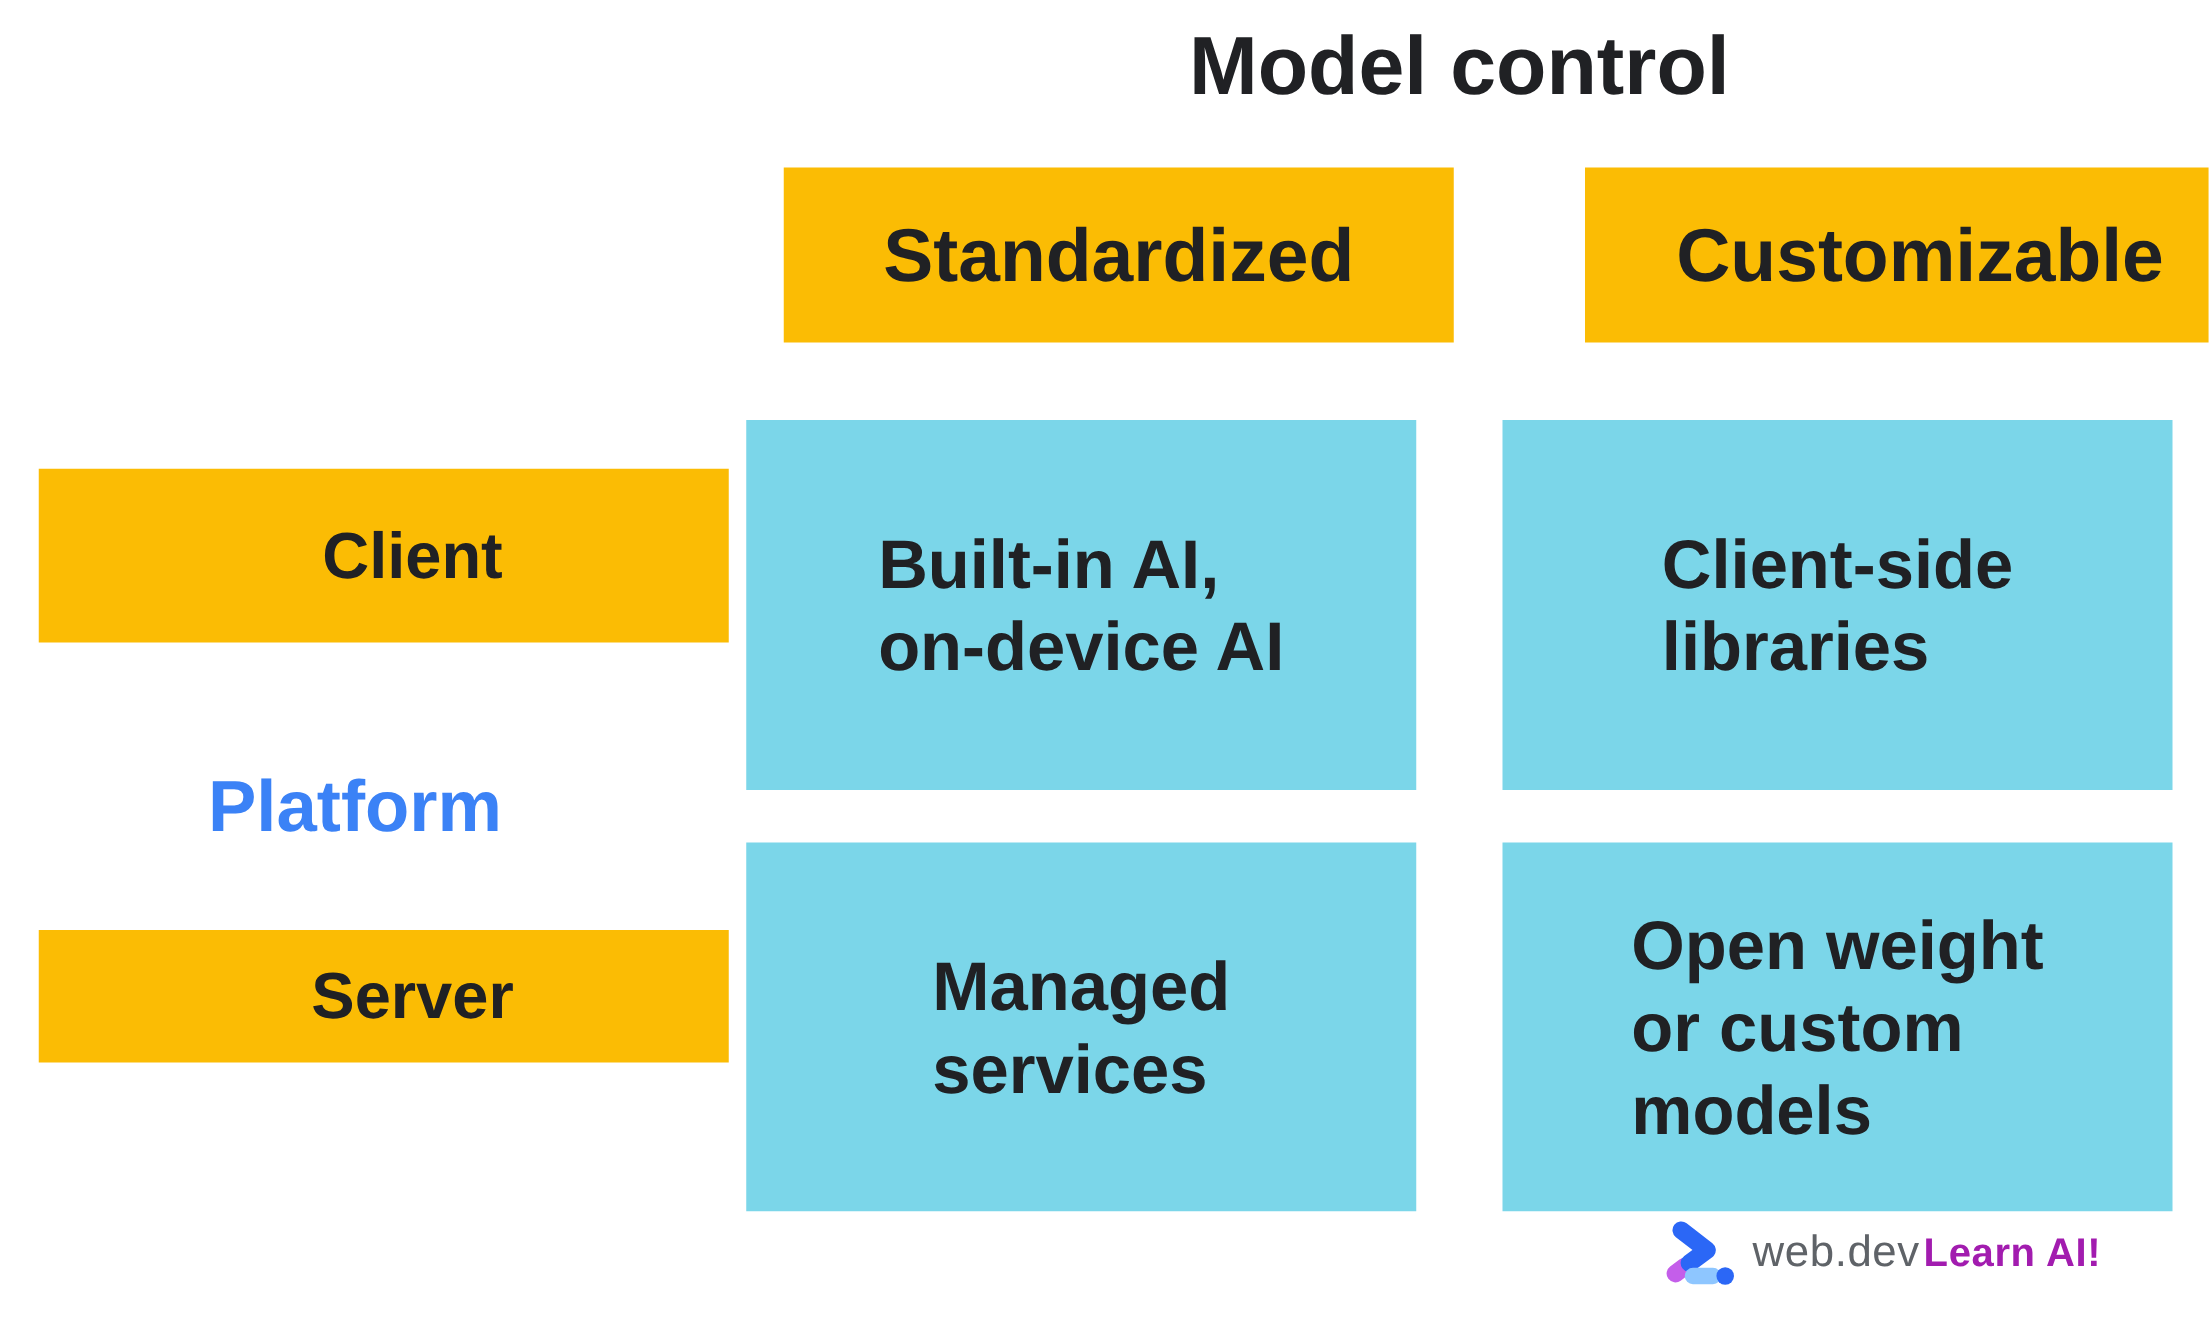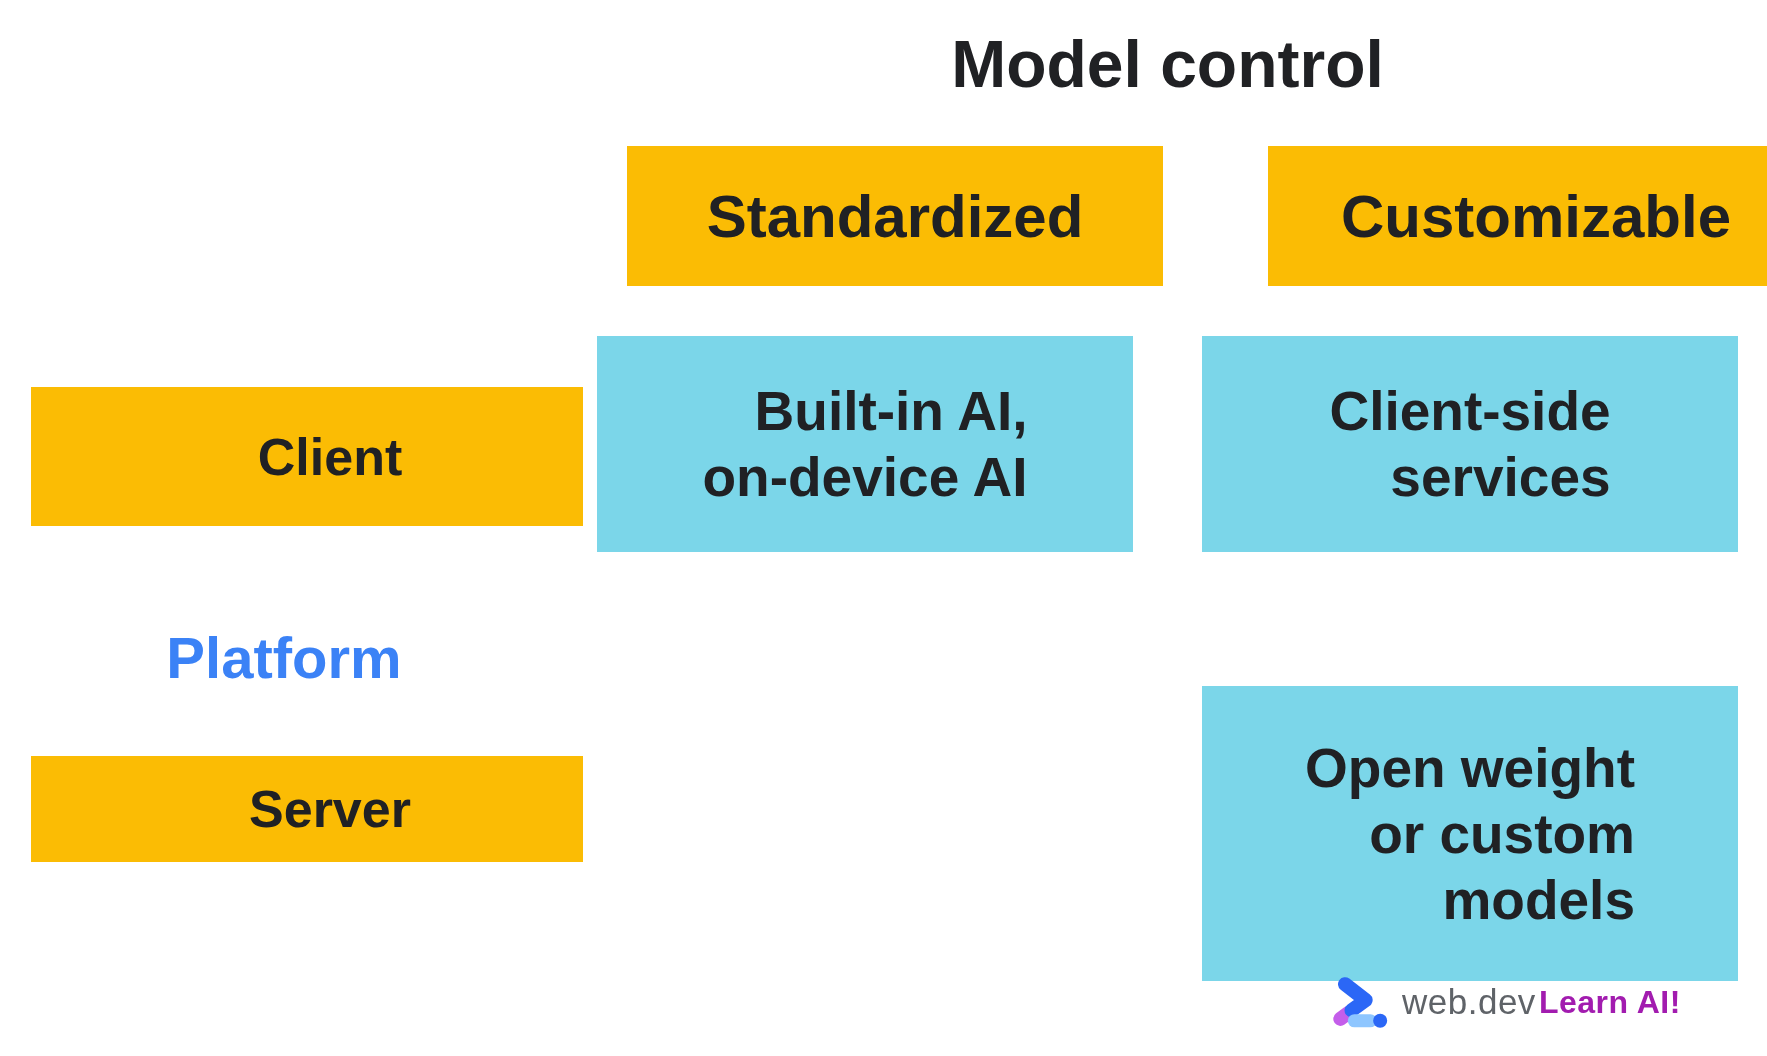--- a/index.html
+++ b/index.html
@@ -13,22 +13,21 @@
     width: 1767px;
     height: 1056px;
     background: #ffffff;
     overflow: hidden;
   }
   .abs { position: absolute; }
   .center-flex {
     display: flex;
     align-items: center;
     justify-content: center;
-    text-align: right;
-    margin-top: 12px;
+    text-align: left;
   }
   .diagram-title {
     left: 597px; top: 10px; width: 1141px; height: 84px;
     font-size: 66px;
     font-weight: 600;
     color: #202124;
     letter-spacing: 0px;
   }
   .col-header {
     top: 134px; height: 140px; width: 536px;
@@ -60,21 +59,21 @@
     width: 536px;
     background: #7BD6E9;
     font-size: 55px;
     font-weight: 600;
     color: #202124;
     line-height: 1.2;
     white-space: pre-line;
   }
   .cell.c1 { left: 597px; }
   .cell.c2 { left: 1202px; }
-  .cell.r1 { top: 324px; height: 216px; }
+  .cell.r1 { top: 336px; height: 296px; }
   .cell.r2 { top: 674px; height: 295px; }
   .footer-brand {
     left: 1330px; top: 968px; width: 420px; height: 68px;
     display: flex;
     align-items: center;
     justify-content: flex-start;
   }
   .brand-icon {
     width: 60px; height: 60px;
     margin-right: 12px;
@@ -104,20 +103,22 @@
   <div class="abs center-flex col-header c1">Standardized</div>
   <div class="abs center-flex col-header c2">Customizable</div>
 
   <div class="abs center-flex row-label r1">Client</div>
   <div class="abs center-flex axis-label">Platform</div>
   <div class="abs center-flex row-label r2">Server</div>
 
   <div class="abs center-flex cell r1 c1">Built-in AI,
 on-device AI</div>
   <div class="abs center-flex cell r1 c2">Client-side
+libraries</div>
+  <div class="abs center-flex cell r2 c1">Managed
 services</div>
   <div class="abs center-flex cell r2 c2">Open weight
 or custom
 models</div>
 
   <div class="abs footer-brand">
     <svg class="brand-icon" viewBox="0 0 64 64" aria-hidden="true">
 
       <path d="M11 50 L19 44" fill="none" stroke="#C45EEA" stroke-width="15" stroke-linecap="round" stroke-linejoin="round"></path>
 

